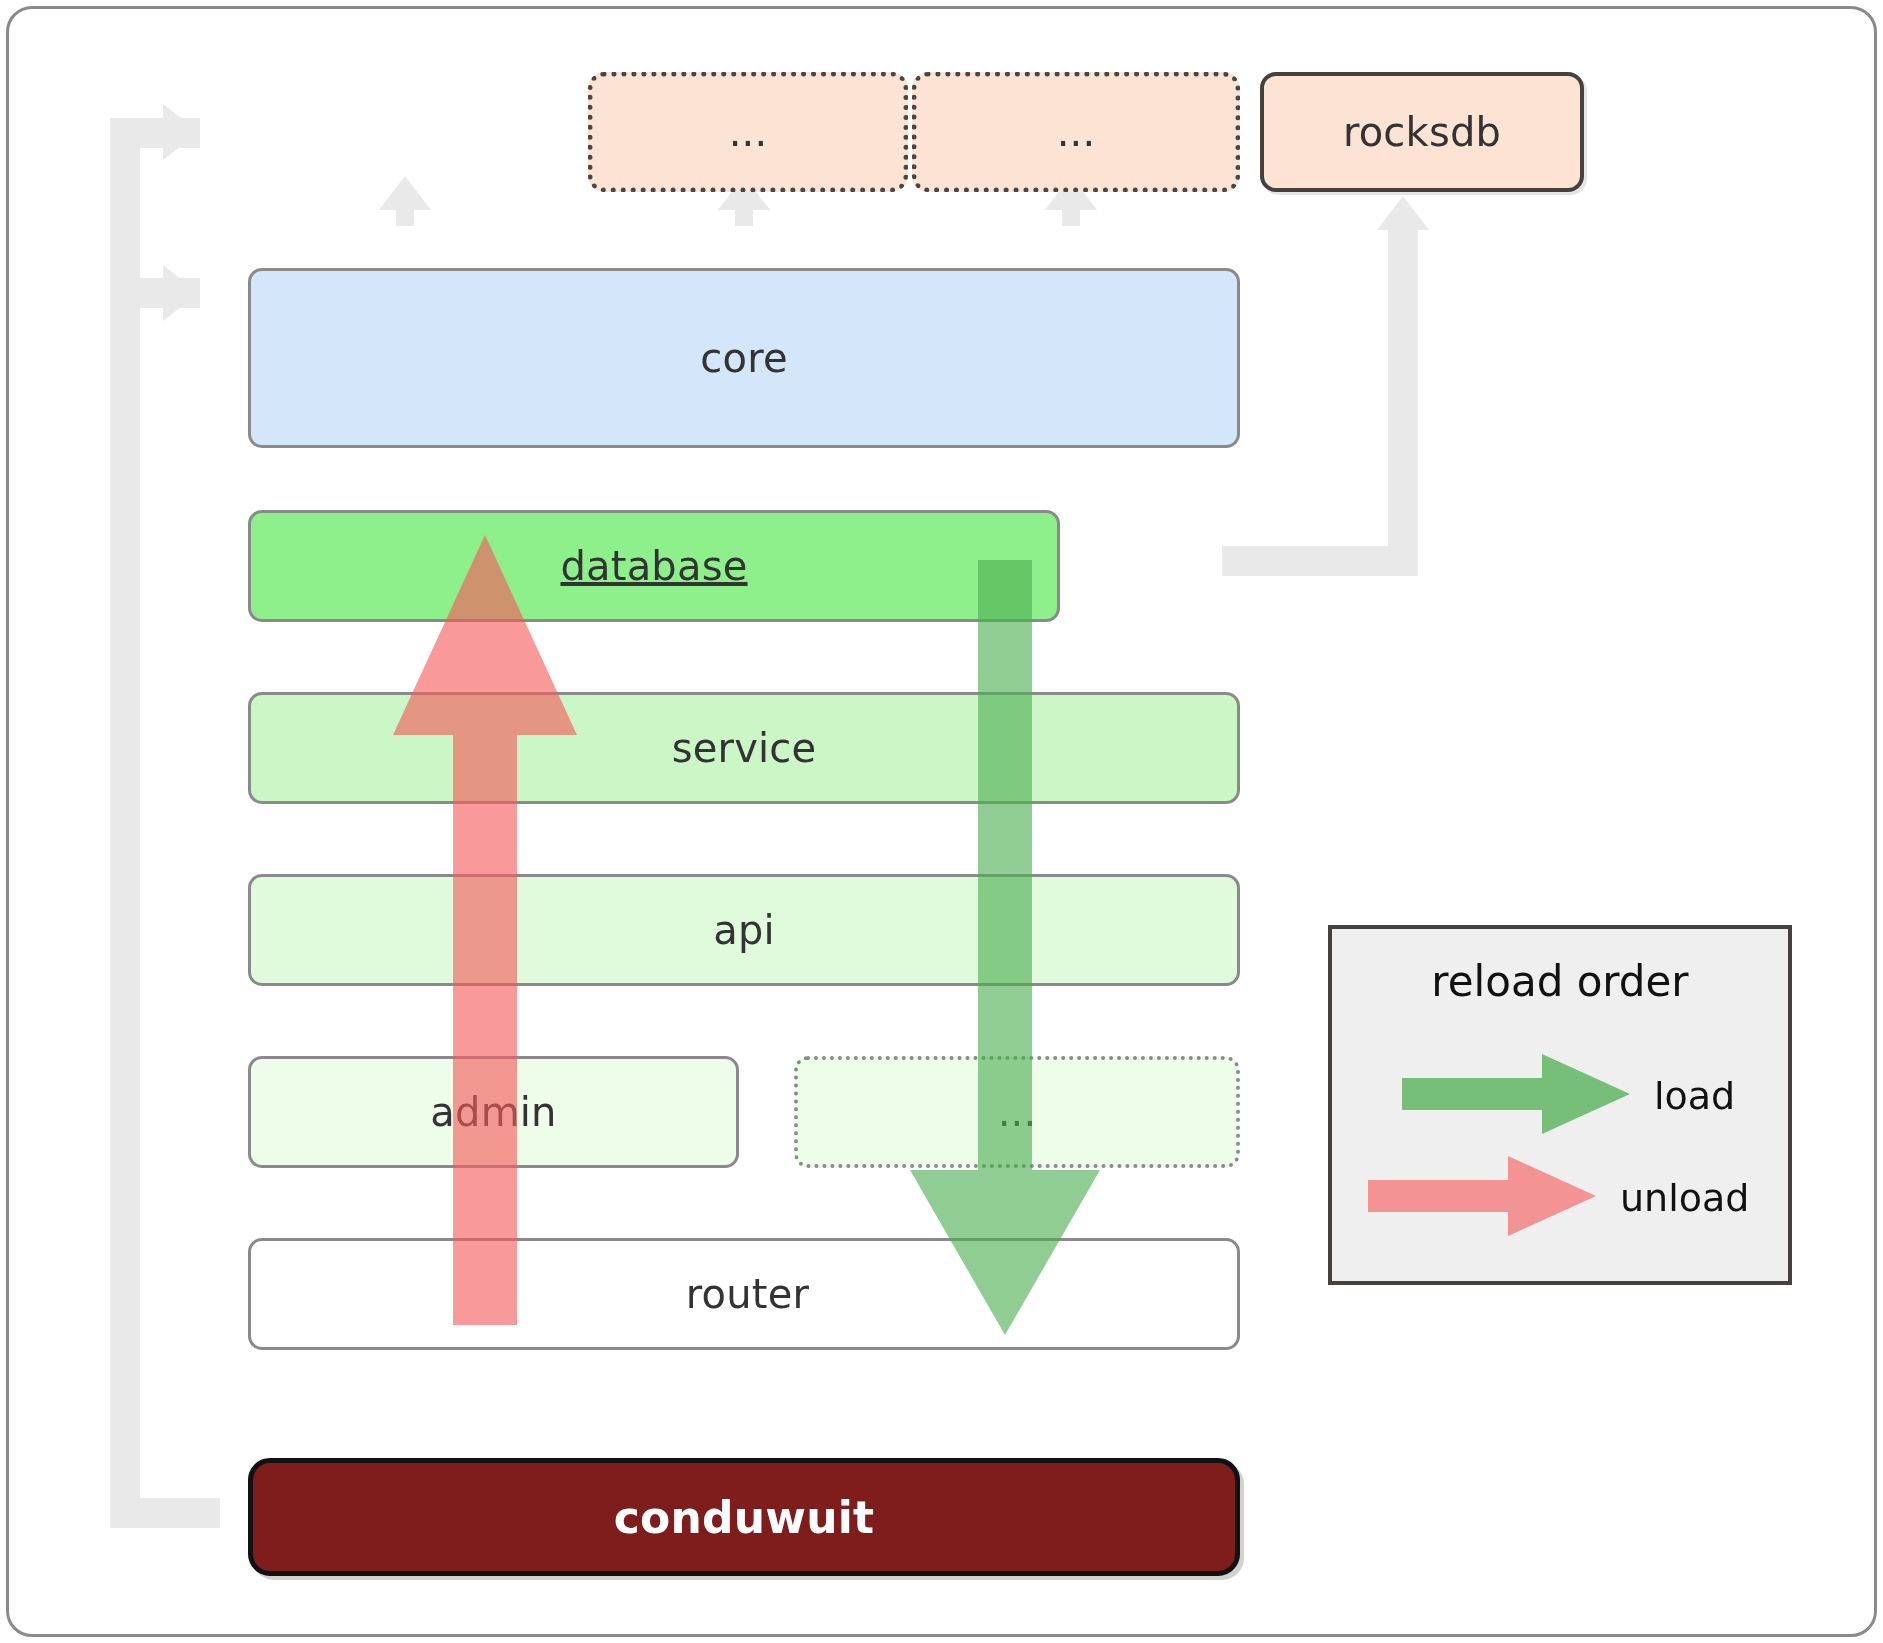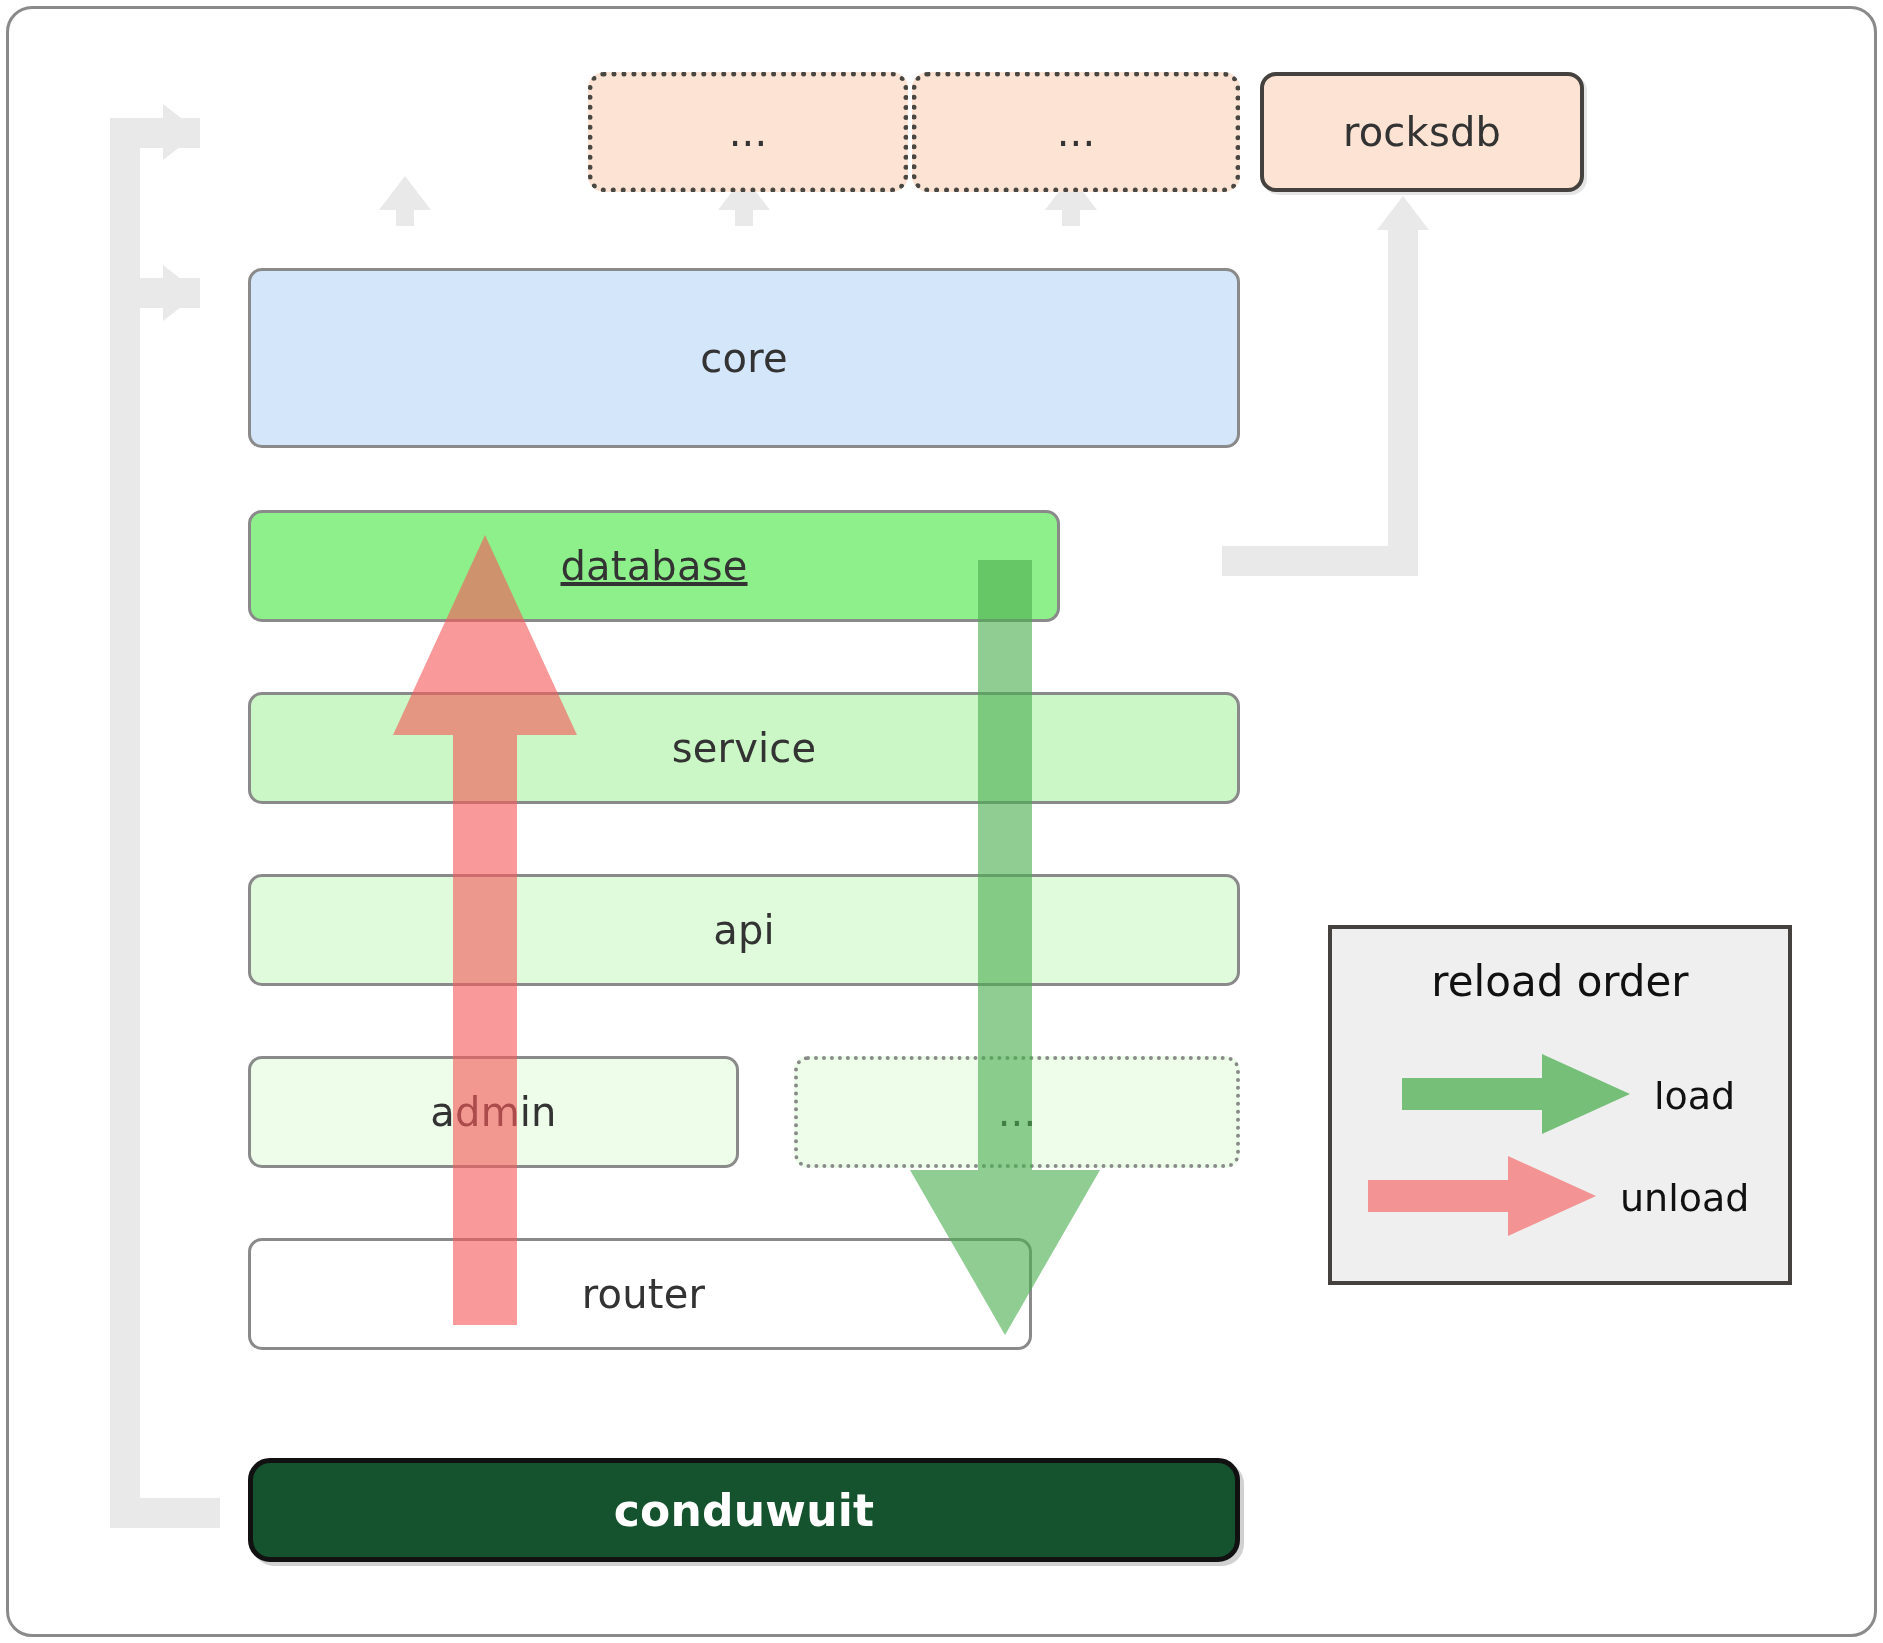--- a/index.html
+++ b/index.html
@@ -62,26 +62,26 @@
   }
 
   
   .slab {
     border: 3px solid #8a8a8a;
     height: 110px;
   }
 
   
   .root {
-    background: #14532d;
+    background: #7f1d1d;
     border: 5px solid #111111;
     color: #ffffff;
     font-size: 44px;
     font-weight: bold;
-    height: 104px;
+    height: 118px;
     border-radius: 22px;
     box-shadow: 4px 4px 0 rgba(0,0,0,.18);
   }
 
   
   .pipe {
     position: absolute;
     background: #e9e9e9;
   }
   .pipe-arrow {
@@ -197,21 +197,21 @@
   </div>
 
   <div class="node slab" style="left:248px; top:1056px; width:491px; height:112px; background:#edfdea; border-radius:14px;">
     <span class="lbl">admin</span>
   </div>
 
   <div class="node slab" style="left:794px; top:1056px; width:446px; height:112px; background:#edfdea; border-radius:14px; border-style:dotted; border-width:4px; border-color:#8a8a8a;">
     <span class="lbl">...</span>
   </div>
 
-  <div class="node slab" style="left:248px; top:1238px; width:784px; height:112px; background:#ffffff; border-radius:14px;padding-left:7px;">
+  <div class="node slab" style="left:248px; top:1238px; width:992px; height:112px; background:#ffffff; border-radius:14px;padding-left:7px;">
     <span class="lbl">router</span>
   </div>
 
   <div class="node root" style="left:248px; top:1458px; width:992px;">
     <span class="lbl">conduwuit</span>
   </div>
 
   <div class="flow" style="left:900px; top:560px;">
     <svg width="210" height="780" viewBox="0 0 210 780" aria-label="load">
       <polygon points="78,0 132,0 132,610 200,610 105,775 10,610 78,610" fill="#4caf50" fill-opacity="0.62"></polygon>

